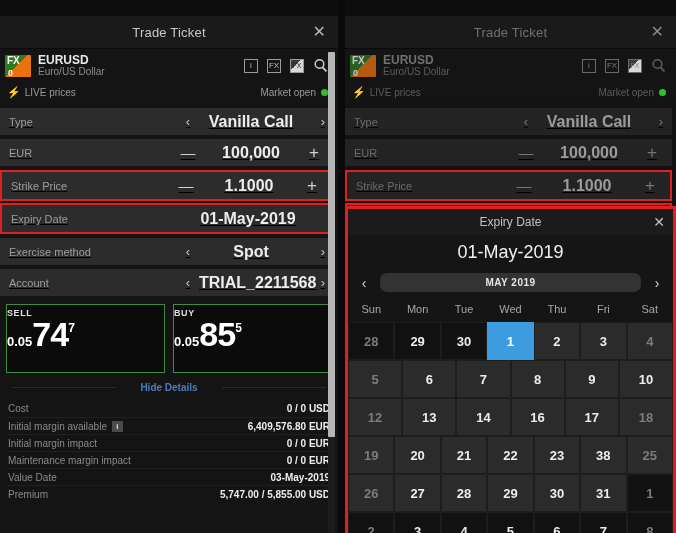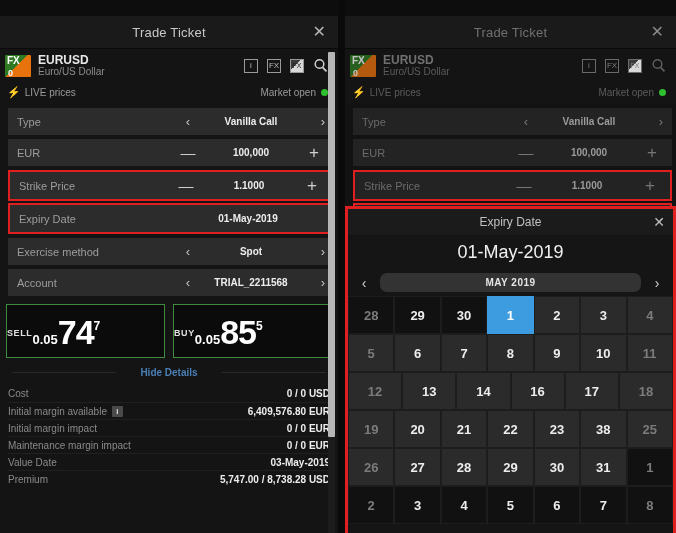--- a/index.html
+++ b/index.html
@@ -58,42 +58,42 @@
   .livebar {
     height: 21px; display: flex; align-items: center; justify-content: space-between;
     padding: 0 10px 0 7px; background: #141414; font-size: 10px; color: #9a9a9a;
   }
   .live-l { display: flex; align-items: center; gap: 4px; }
   .bolt { color: #3fae3f; font-size: 11px; }
   .live-r { display: flex; align-items: center; gap: 5px; }
   .dot { width: 7px; height: 7px; border-radius: 50%; background: #2fc02f; display:inline-block; }
 
   
-  .form { padding: 3px 4px 0 8px; }
+  .form { padding: 3px 4px 0 0; text-decoration: underline; }
   .rowwrap { padding: 2px 0; }
   .rowwrap.hl { border: 2px solid #e02020; padding: 0; margin: 2px 0; }
   .row {
     height: 27px; background: #2c2c2c;
     display: flex; align-items: center; padding: 0 9px;
     font-size: 11px;
   }
   .row-label { color: #9d9d9d; flex: 0 0 auto; }
   .row-mid { flex: 1 1 auto; display: flex; align-items: center; justify-content: flex-end; }
   .arrow { color: #c5c5c5; font-size: 13px; cursor: pointer; width: 22px; text-align:center; }
   .arrow.r { text-align: right; }
   .step { color: #cfcfcf; font-size: 15px; cursor: pointer; width: 22px; text-align:center; line-height:1;}
   .step.plus { font-size: 17px; }
-  .row-val { color: #ededed; font-weight: bold; width: 104px; text-align: center; font-size: 10px; }
+  .row-val { color: #ededed; font-weight: bold; width: 104px; text-align: center; font-size: 16px; }
   .row-val.wide { width: 150px; text-align: center; }
 
   
   .quotes { display: flex; gap: 8px; padding: 6px 6px 0 6px; }
   .quote {
-    flex: 1 1 0; height: 54px; background: #0b0b0b; border: 1px solid #3f8b3f;
-    display: flex; align-items: center; padding-top: 3px;
+    flex: 1 1 0; height: 69px; background: #0b0b0b; border: 1px solid #3f8b3f;
+    display: flex; flex-direction: column; align-items: flex-start; padding-top: 3px;
   }
   .quote-side { font-size: 9px; font-weight: bold; color: #e0e0e0; letter-spacing: .6px; }
   .quote-price { display: flex; align-items: baseline; color: #fff; margin-top: -1px; }
   .qp-pre { font-size: 13px; font-weight: bold; }
   .qp-big { font-size: 34px; font-weight: bold; line-height: 1; letter-spacing: -1px; }
   .qp-sup { font-size: 12px; font-weight: bold; align-self: flex-start; margin-top: 4px; }
 
   
   .hidedet {
     display: flex; align-items: center; gap: 24px;
@@ -334,21 +334,21 @@
       <div class="det-row">
         <span class="det-lab">
           <span>Value Date</span>
         </span>
         <span class="det-val">03-May-2019</span>
       </div>
       <div class="det-row">
         <span class="det-lab">
           <span>Premium</span>
         </span>
-        <span class="det-val">5,747.00 / 8,738.28 USD</span>
+        <span class="det-val">5,747.00 / 5,855.00 USD</span>
       </div>
     </div>
 
   <div class="scrollbar">
     <div class="scroll-thumb"></div>
   </div>
 </div>
 
 <div class="panel-gap"></div>
 
@@ -456,38 +456,46 @@
     <div class="cal-title">
       <span>Expiry Date</span>
       <span class="cal-close">✕</span>
     </div>
     <div class="cal-date">01-May-2019</div>
     <div class="cal-nav">
       <span class="cal-nav-btn">‹</span>
       <span class="cal-month">MAY 2019</span>
       <span class="cal-nav-btn">›</span>
     </div>
+    <div class="cal-dow">
+        <div>Sun</div>
+        <div>Mon</div>
+        <div>Tue</div>
+        <div>Wed</div>
+        <div>Thu</div>
+        <div>Fri</div>
+        <div>Sat</div>
+      </div>
     <div class="cal-grid">
         <div class="cal-week">
           <div class="cal-cell out muted">28</div>
           <div class="cal-cell out">29</div>
           <div class="cal-cell out">30</div>
           <div class="cal-cell sel">1</div>
           <div class="cal-cell">2</div>
           <div class="cal-cell">3</div>
           <div class="cal-cell muted">4</div>
         </div>
         <div class="cal-week">
           <div class="cal-cell muted">5</div>
           <div class="cal-cell">6</div>
           <div class="cal-cell">7</div>
           <div class="cal-cell">8</div>
           <div class="cal-cell">9</div>
           <div class="cal-cell">10</div>
-          <div class="cal-cell muted">11</div>
         </div>
         <div class="cal-week">
           <div class="cal-cell muted">12</div>
           <div class="cal-cell">13</div>
           <div class="cal-cell">14</div>
           <div class="cal-cell">16</div>
           <div class="cal-cell">17</div>
           <div class="cal-cell muted">18</div>
         </div>
         <div class="cal-week">

